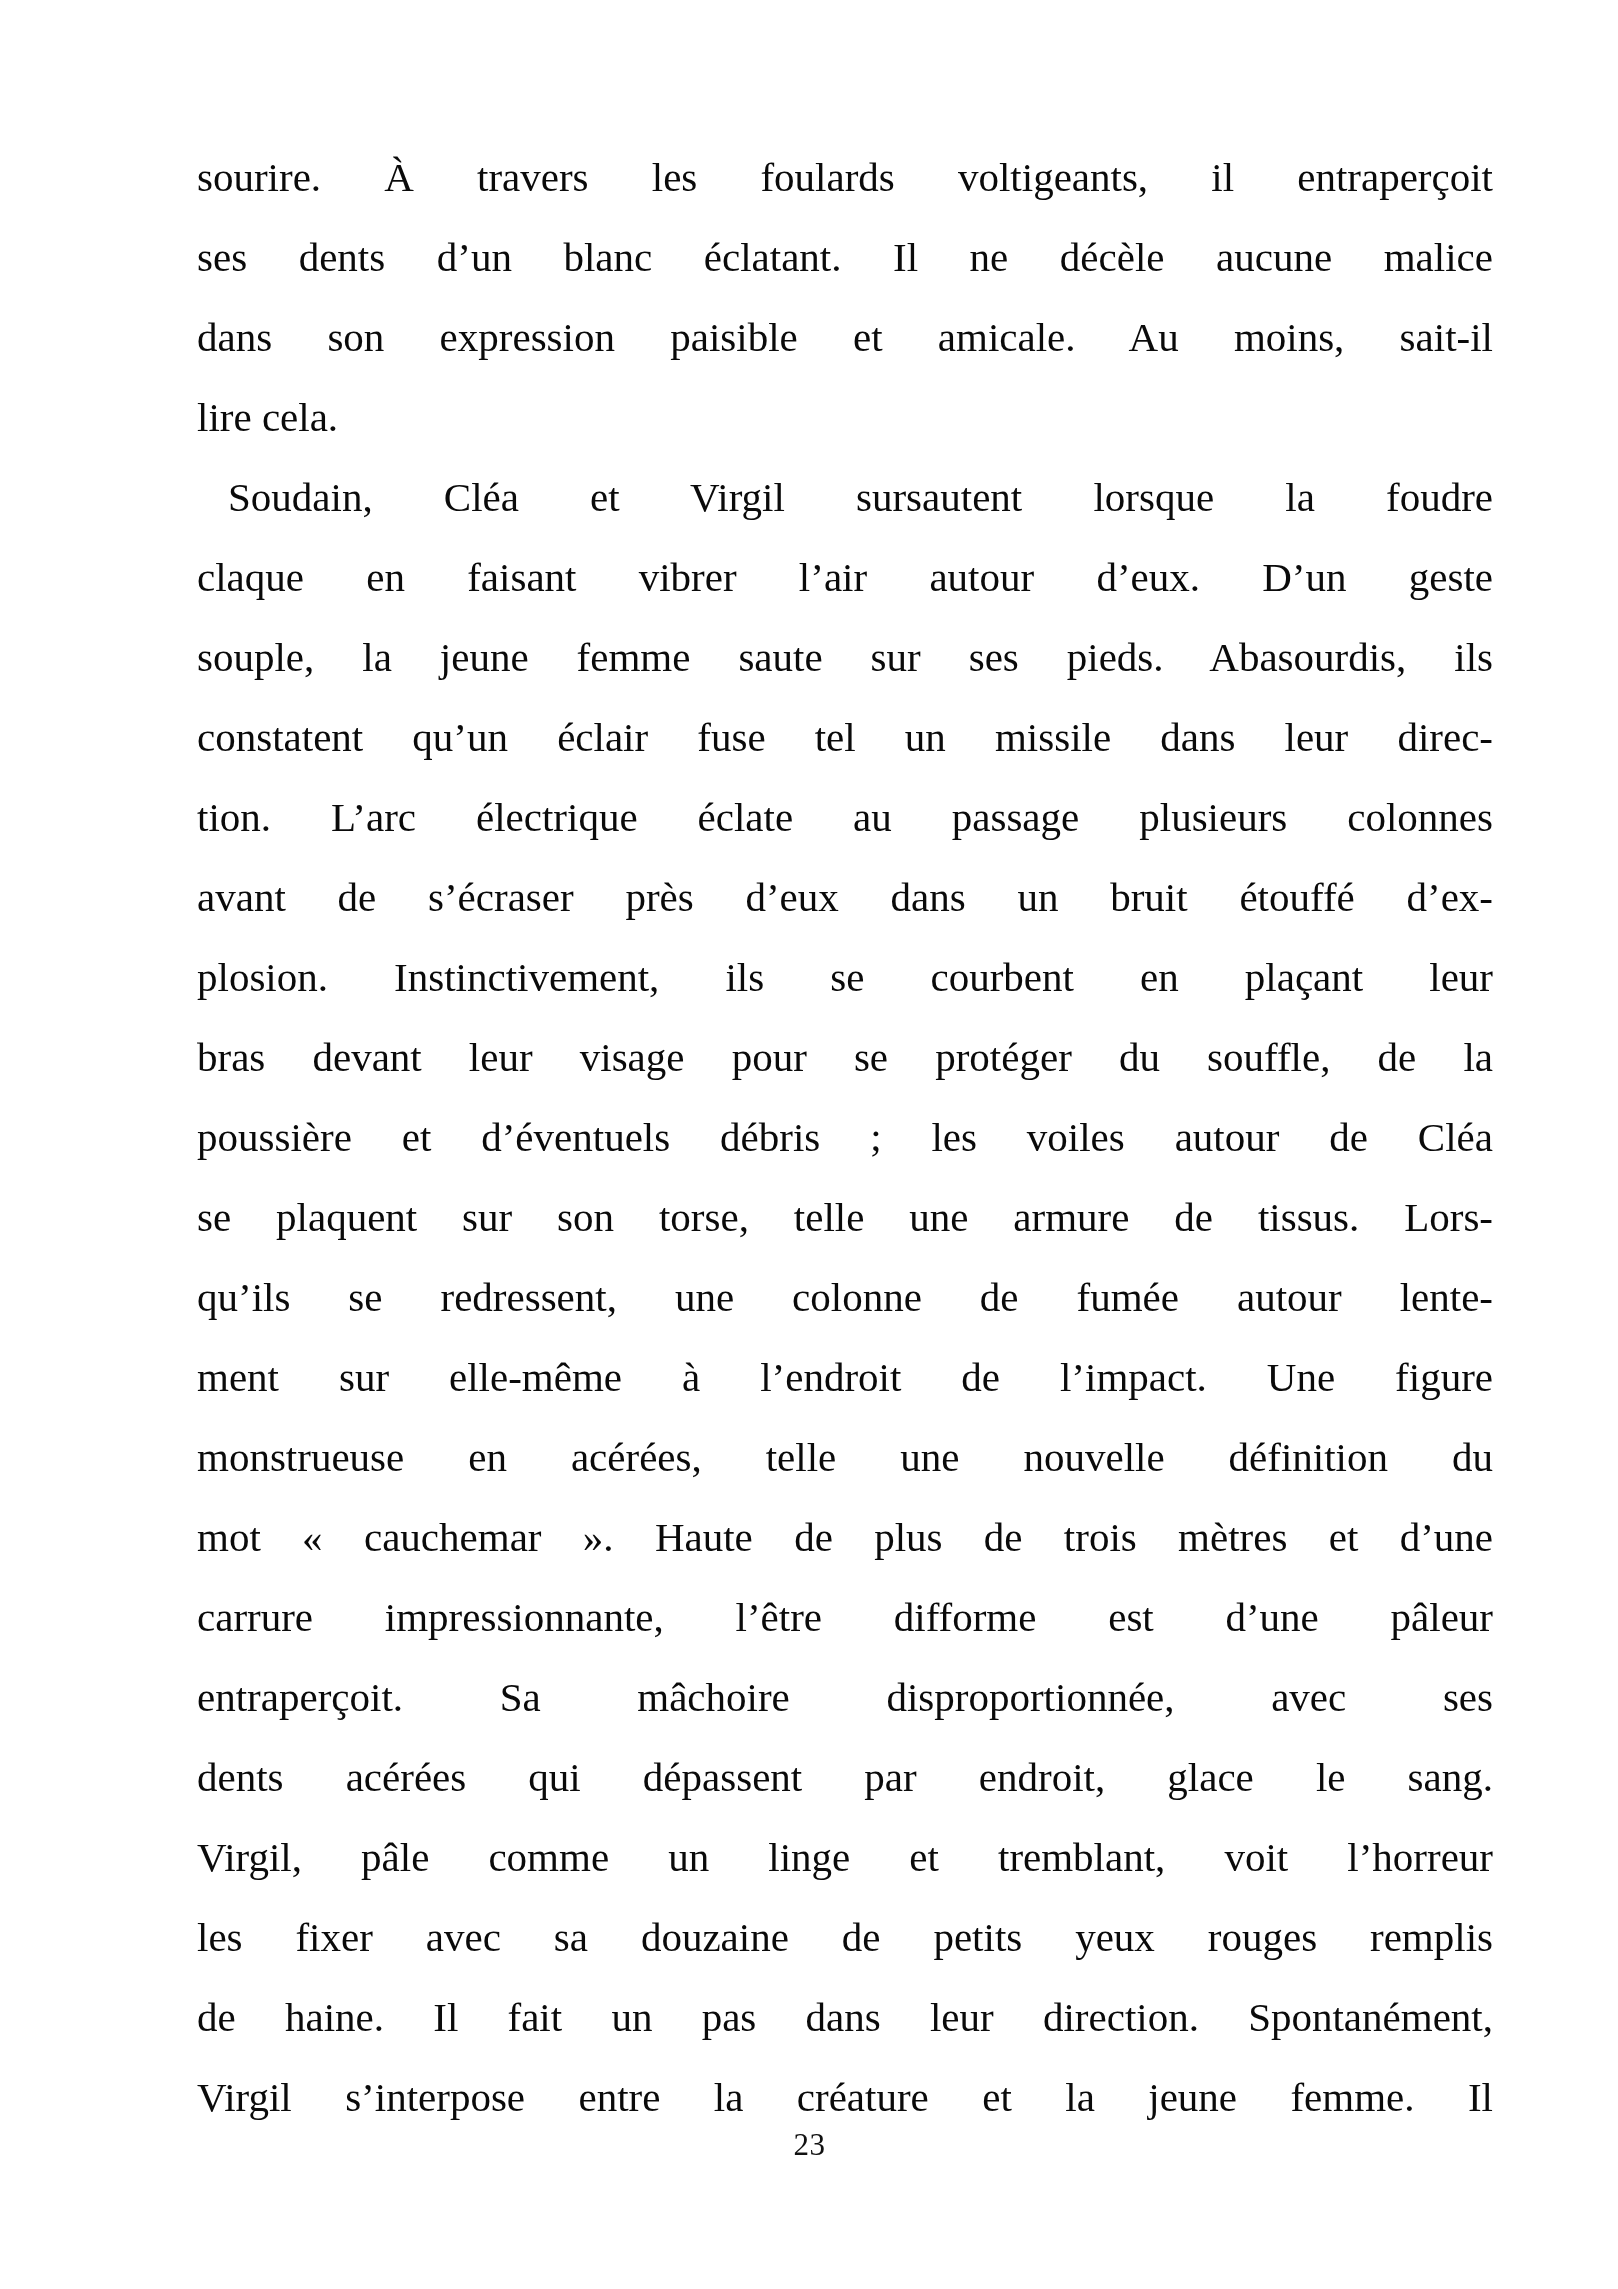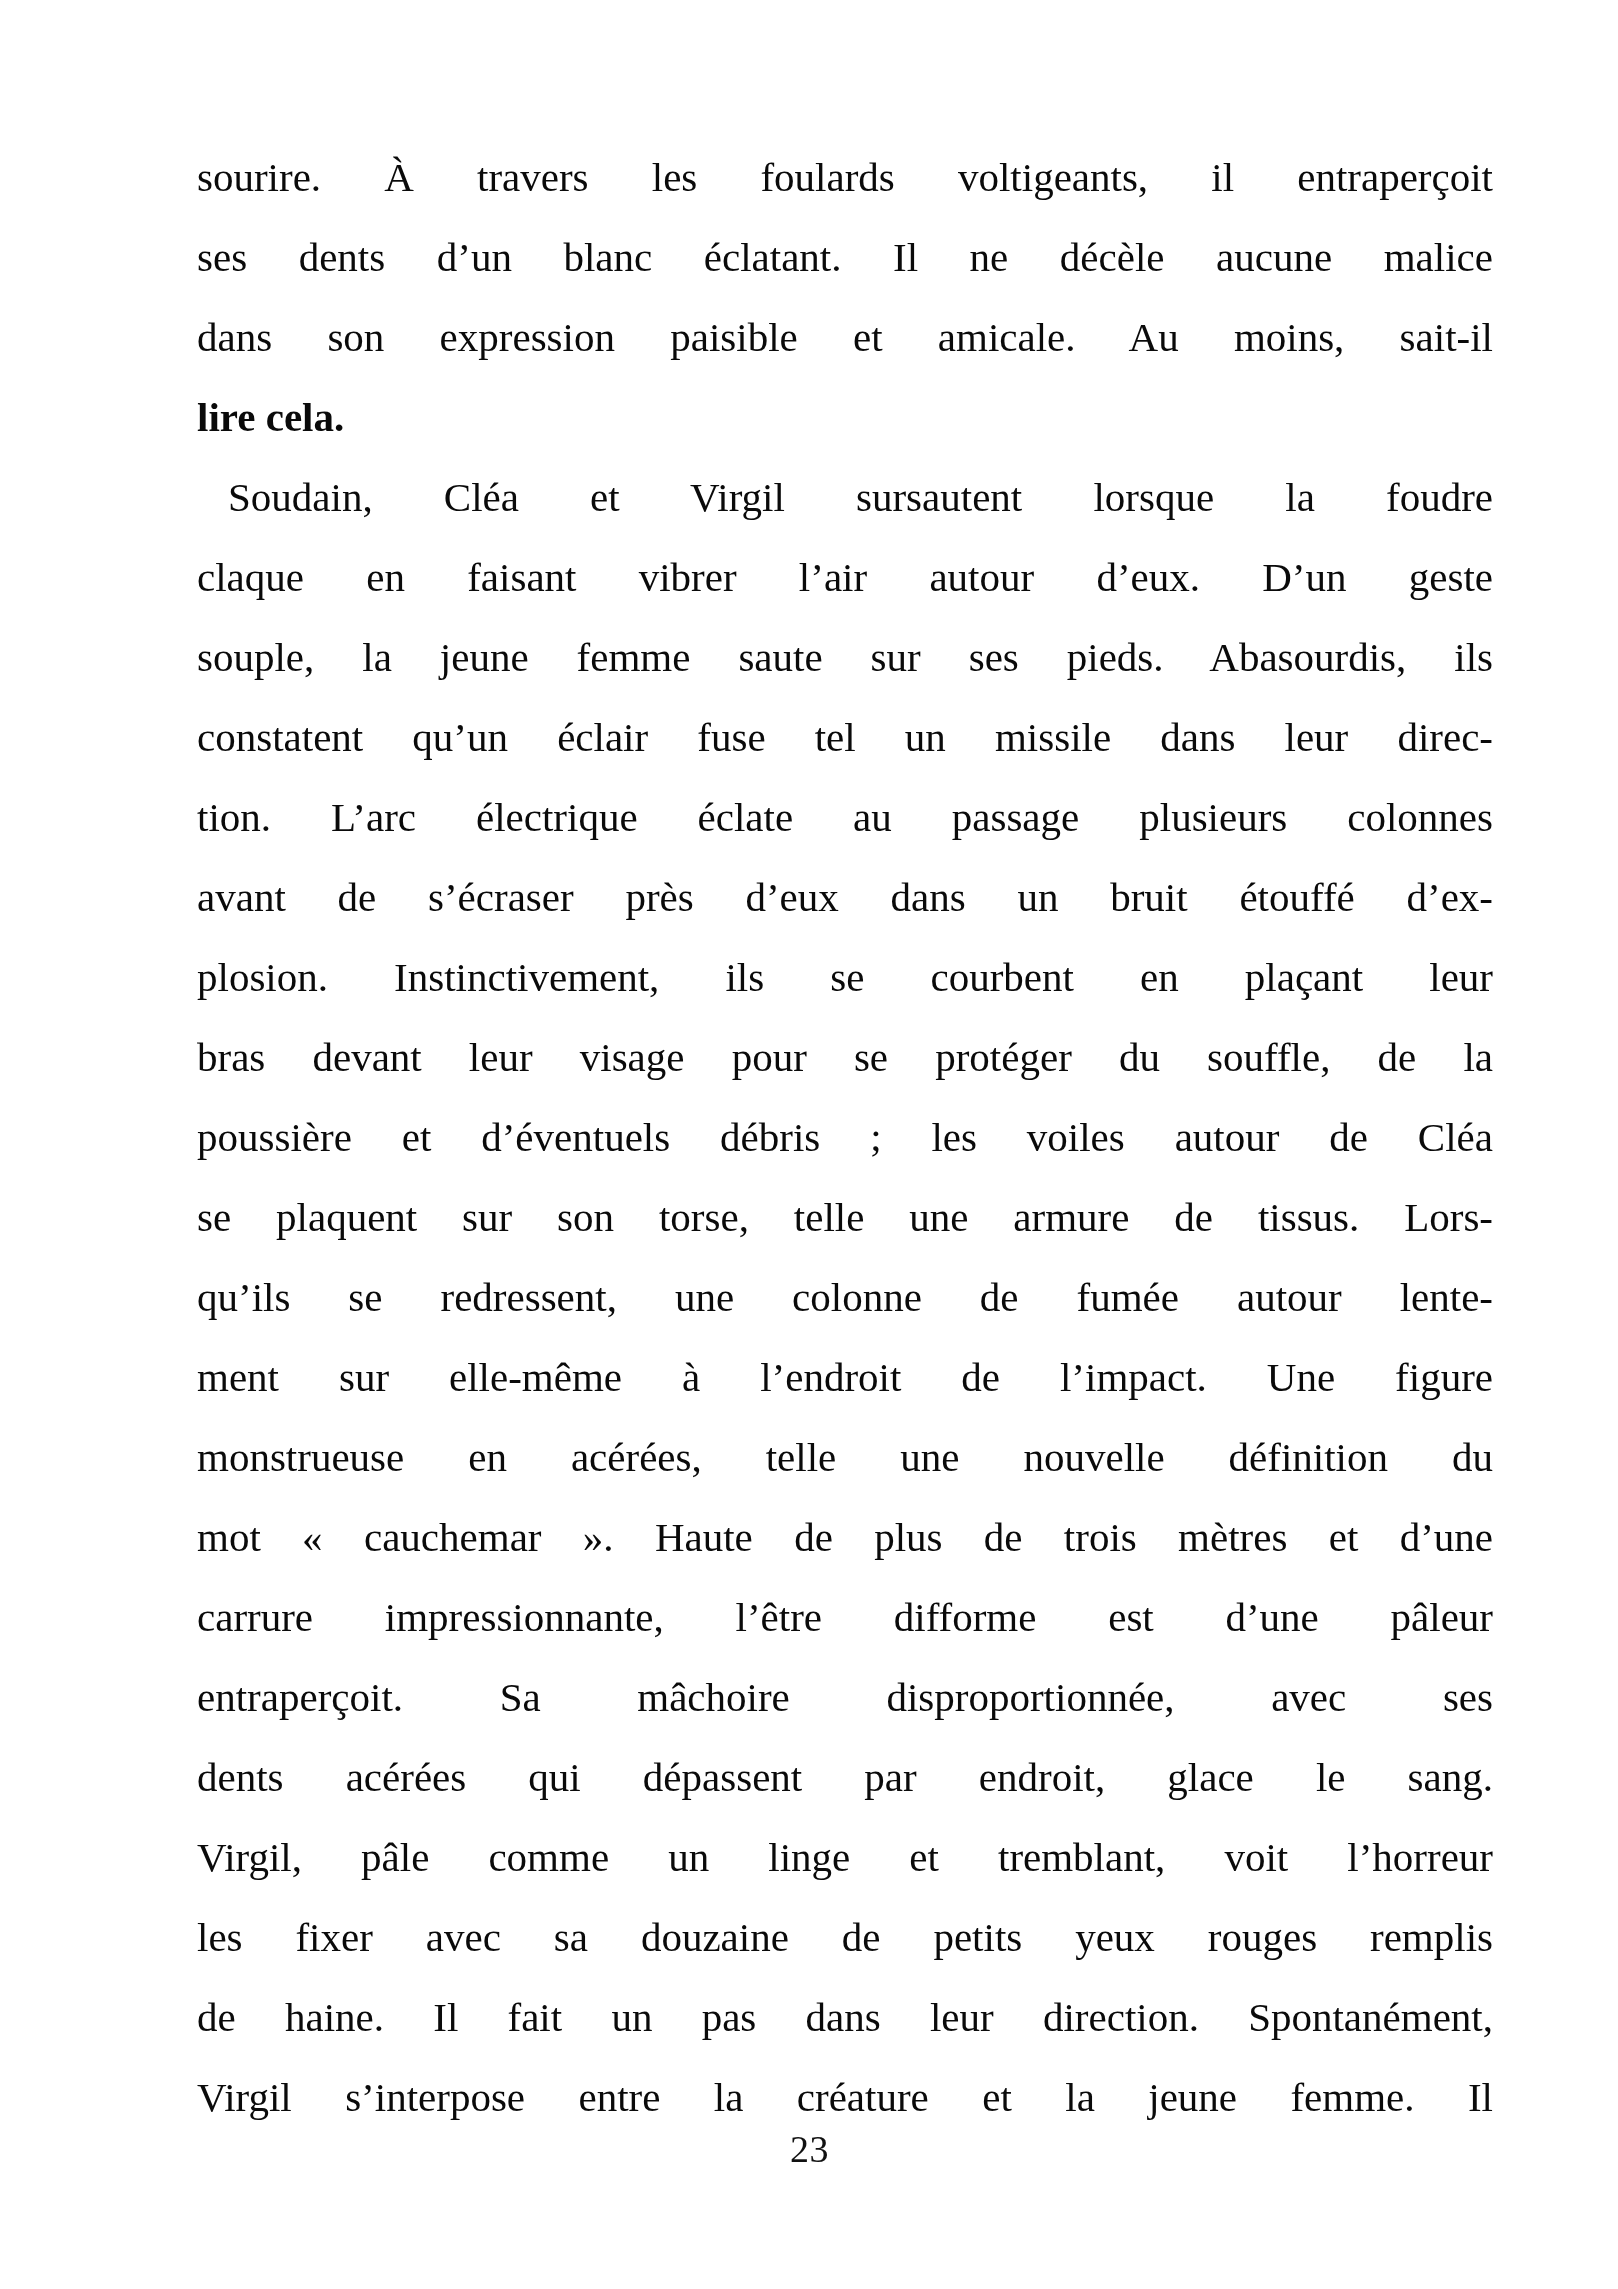--- a/index.html
+++ b/index.html
@@ -42,36 +42,35 @@
     white-space: nowrap;
     height: 80px;
     line-height: 80px;
     overflow: visible;
   }
 
   
   .line.flush {
     text-align: left;
     text-align-last: left;
-    font-weight: bold;
   }
 
   
   .line.indent {
     text-indent: 31px;
   }
 
   .folio {
     position: absolute;
     left: 0;
     right: 0;
     top: 2119px;
     text-align: center;
     font-family: "Liberation Serif", "DejaVu Serif", serif;
-    font-size: 38px;
+    font-size: 31px;
     color: #111111;
     letter-spacing: 0.5px;
   }
 </style>
 </head>
 <body>
 
 <div class="page">
 
   <div class="text-block">

